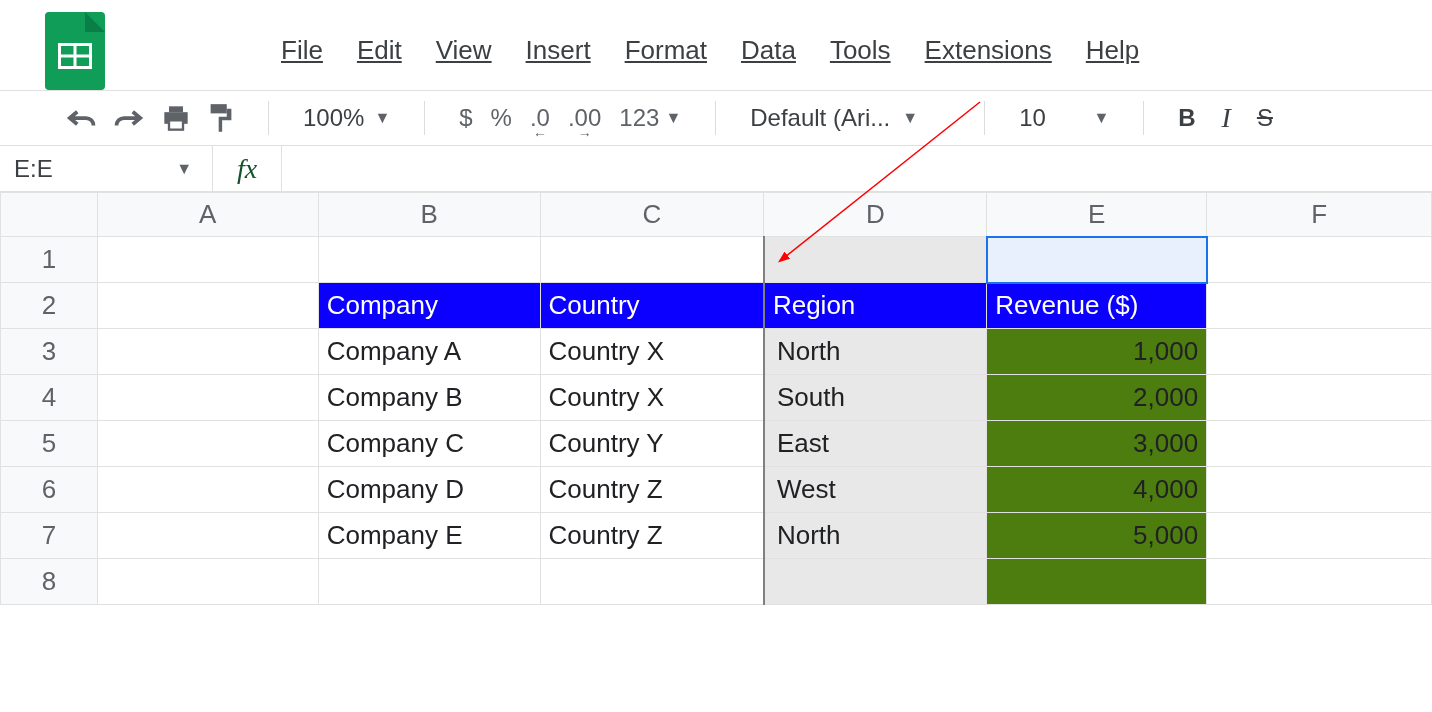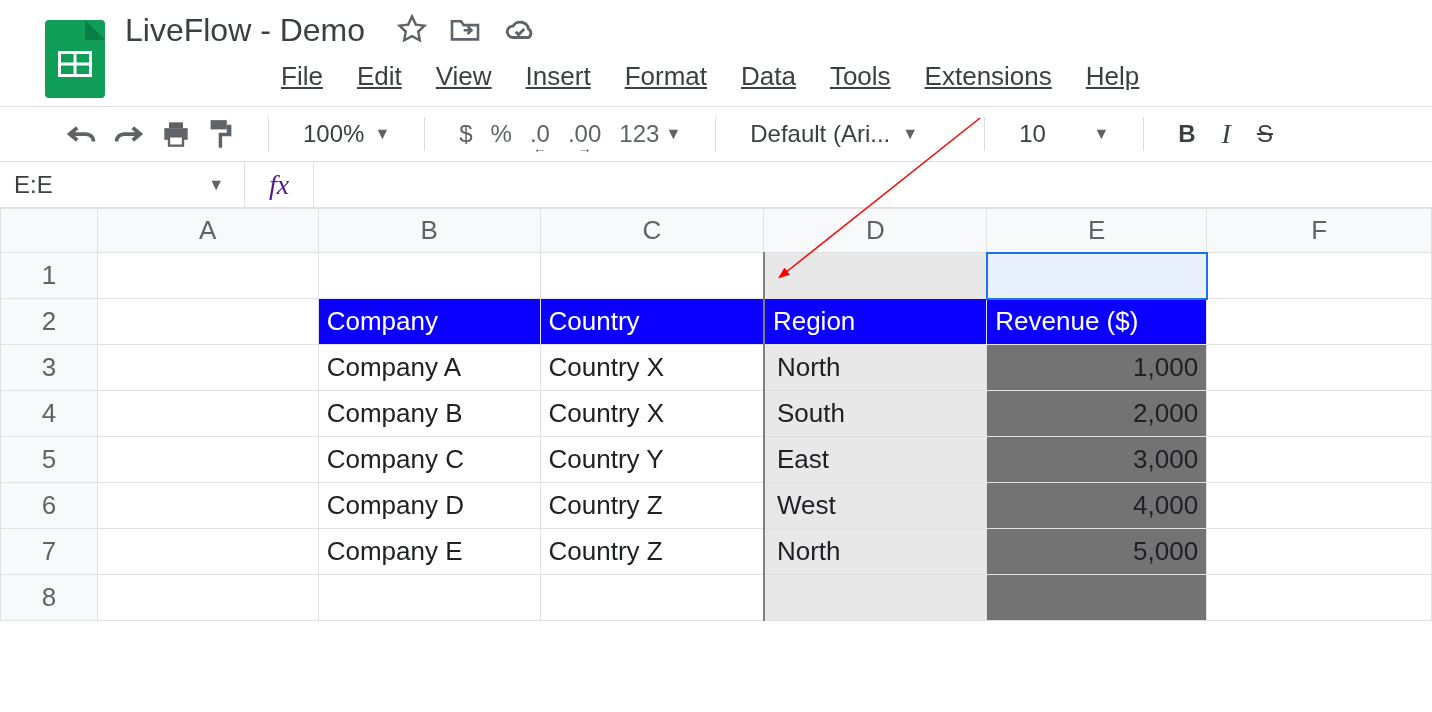--- a/index.html
+++ b/index.html
@@ -19,74 +19,52 @@
   .last-edit { text-decoration: underline; color:#5f6368; margin-left: 24px; white-space:nowrap;}
   .toolbar-hr { border:none; border-top:1px solid #e0e0e0; }
   .toolbar { display:flex; align-items:center; padding: 10px 0 10px 48px; gap: 16px; font-size: 24px; color:#3c4043; border-bottom:1px solid #e0e0e0;}
   .tb-group { display:flex; align-items:center; gap:18px; padding: 0 18px; }
   .tb-sep { width:1px; height: 34px; background:#dadce0; }
   .tb-btn { cursor:pointer; color:#5f6368; display:flex; align-items:center; gap:4px;}
   .zoom-sel { font-size:24px; color:#3c4043; display:flex; align-items:center; gap:10px;}
   .dd-arrow { font-size:16px; color:#5f6368;}
   .font-sel { font-size:24px; display:flex; align-items:center; gap:12px; width:200px; white-space:nowrap; overflow:hidden;}
   .fxrow { display:flex; align-items:center; border-bottom:1px solid #e0e0e0; height: 46px;}
-  .namebox { width: 245px; display:flex; align-items:center; justify-content:space-between; padding: 0 20px 0 14px; font-size:24px; color:#3c4043; border-right:1px solid #e0e0e0; height:100%;}
-  .fx-label { font-family: serif; font-style: italic; font-size: 28px; color:#4c1d95; padding: 0 24px;}
+  .namebox { width: 213px; display:flex; align-items:center; justify-content:space-between; padding: 0 20px 0 14px; font-size:24px; color:#3c4043; border-right:1px solid #e0e0e0; height:100%;}
+  .fx-label { font-family: serif; font-style: italic; font-size: 28px; color:#14532d; padding: 0 24px;}
   .fx-input { flex:1; border:none; outline:none; height:100%; font-size:22px; border-left:1px solid #e0e0e0; padding-left:14px;}
   .sheet { position:relative; }
   table.grid { border-collapse: collapse; table-layout: fixed; }
   table.grid th, table.grid td { border:1px solid #e1e1e1; font-size:26px; font-weight:400; }
   table.grid th { background:#f8f9fa; color:#5f6368; text-align:center; font-weight:400;}
   .corner { width:97px; height:44px;}
   .rowhead { width:97px; height:46px; text-align:center;}
   .colA { width:221px; } .colB { width:222px; } .colC { width:224px;} .colD { width:223px;} .colE { width:220px;} .colF { width:225px;}
   th.colsel { background:#5f6368; color:#fff;}
   td.cell { height:46px; padding: 0 8px; vertical-align:middle; color:#202124;}
   td.hdrcell { background:#0b00ff; color:#fff; font-weight:700; }
   td.light { background:#e8e8e8;padding-left:12px; }
-  td.selcol { background:#737373; }
+  td.selcol { background:#4d7c0f; }
   td.active { background:#e8f0fe; outline:2px solid #1a73e8; outline-offset:-1px;}
   td.num { text-align:right;}
   .colD-border-left { border-left:2px solid #808080 !important;}
   .arrow-annot { position:absolute; pointer-events:none; }
   .stacked { position:relative; display:inline-block; text-align:center;}
   .stacked small { position:absolute; left:50%; transform:translateX(-50%); bottom:-8px; font-size:14px;}
 </style>
 </head>
 <body>
 
 <div class="top-area">
   <div class="title-row">
     <div class="logo">
       <div class="logo-corner"></div>
       <div class="logo-grid"></div>
     </div>
     <div style="display:flex; flex-direction:column; gap:0;">
-      <div style="display:flex; align-items:center; gap:22px;">
-        <span class="doc-title">LiveFlow - Demo</span>
-        <div class="title-icons">
-          <span>
-            <svg width="30" height="30" viewBox="0 0 24 24" fill="none" stroke="#5f6368" stroke-width="2">
-                <polygon points="12 2 15 8.5 22 9.3 17 14 18.2 21 12 17.8 5.8 21 7 14 2 9.3 9 8.5 12 2"></polygon>
-              </svg>
-          </span>
-          <span>
-            <svg width="32" height="26" viewBox="0 0 24 20" fill="none" stroke="#5f6368" stroke-width="2">
-                <path d="M2 4 h7 l2 3 h11 v11 H2 Z"></path>
-                <path d="M11 11 h6 M14 8 l3 3 -3 3"></path>
-              </svg>
-          </span>
-          <span>
-            <svg width="34" height="26" viewBox="0 0 24 18" fill="none" stroke="#5f6368" stroke-width="2">
-                <path d="M7 15 a4 4 0 0 1 0-8 a6 6 0 0 1 11 2 a3.5 3.5 0 0 1 0 6 Z"></path>
-                <path d="M9 11 l2 2 4-4"></path>
-              </svg>
-          </span>
-        </div>
-      </div>
       <div class="menu-row">
         <span>File</span>
         <span>Edit</span>
         <span>View</span>
         <span>Insert</span>
         <span>Format</span>
         <span>Data</span>
         <span>Tools</span>
         <span>Extensions</span>
         <span>Help</span>

